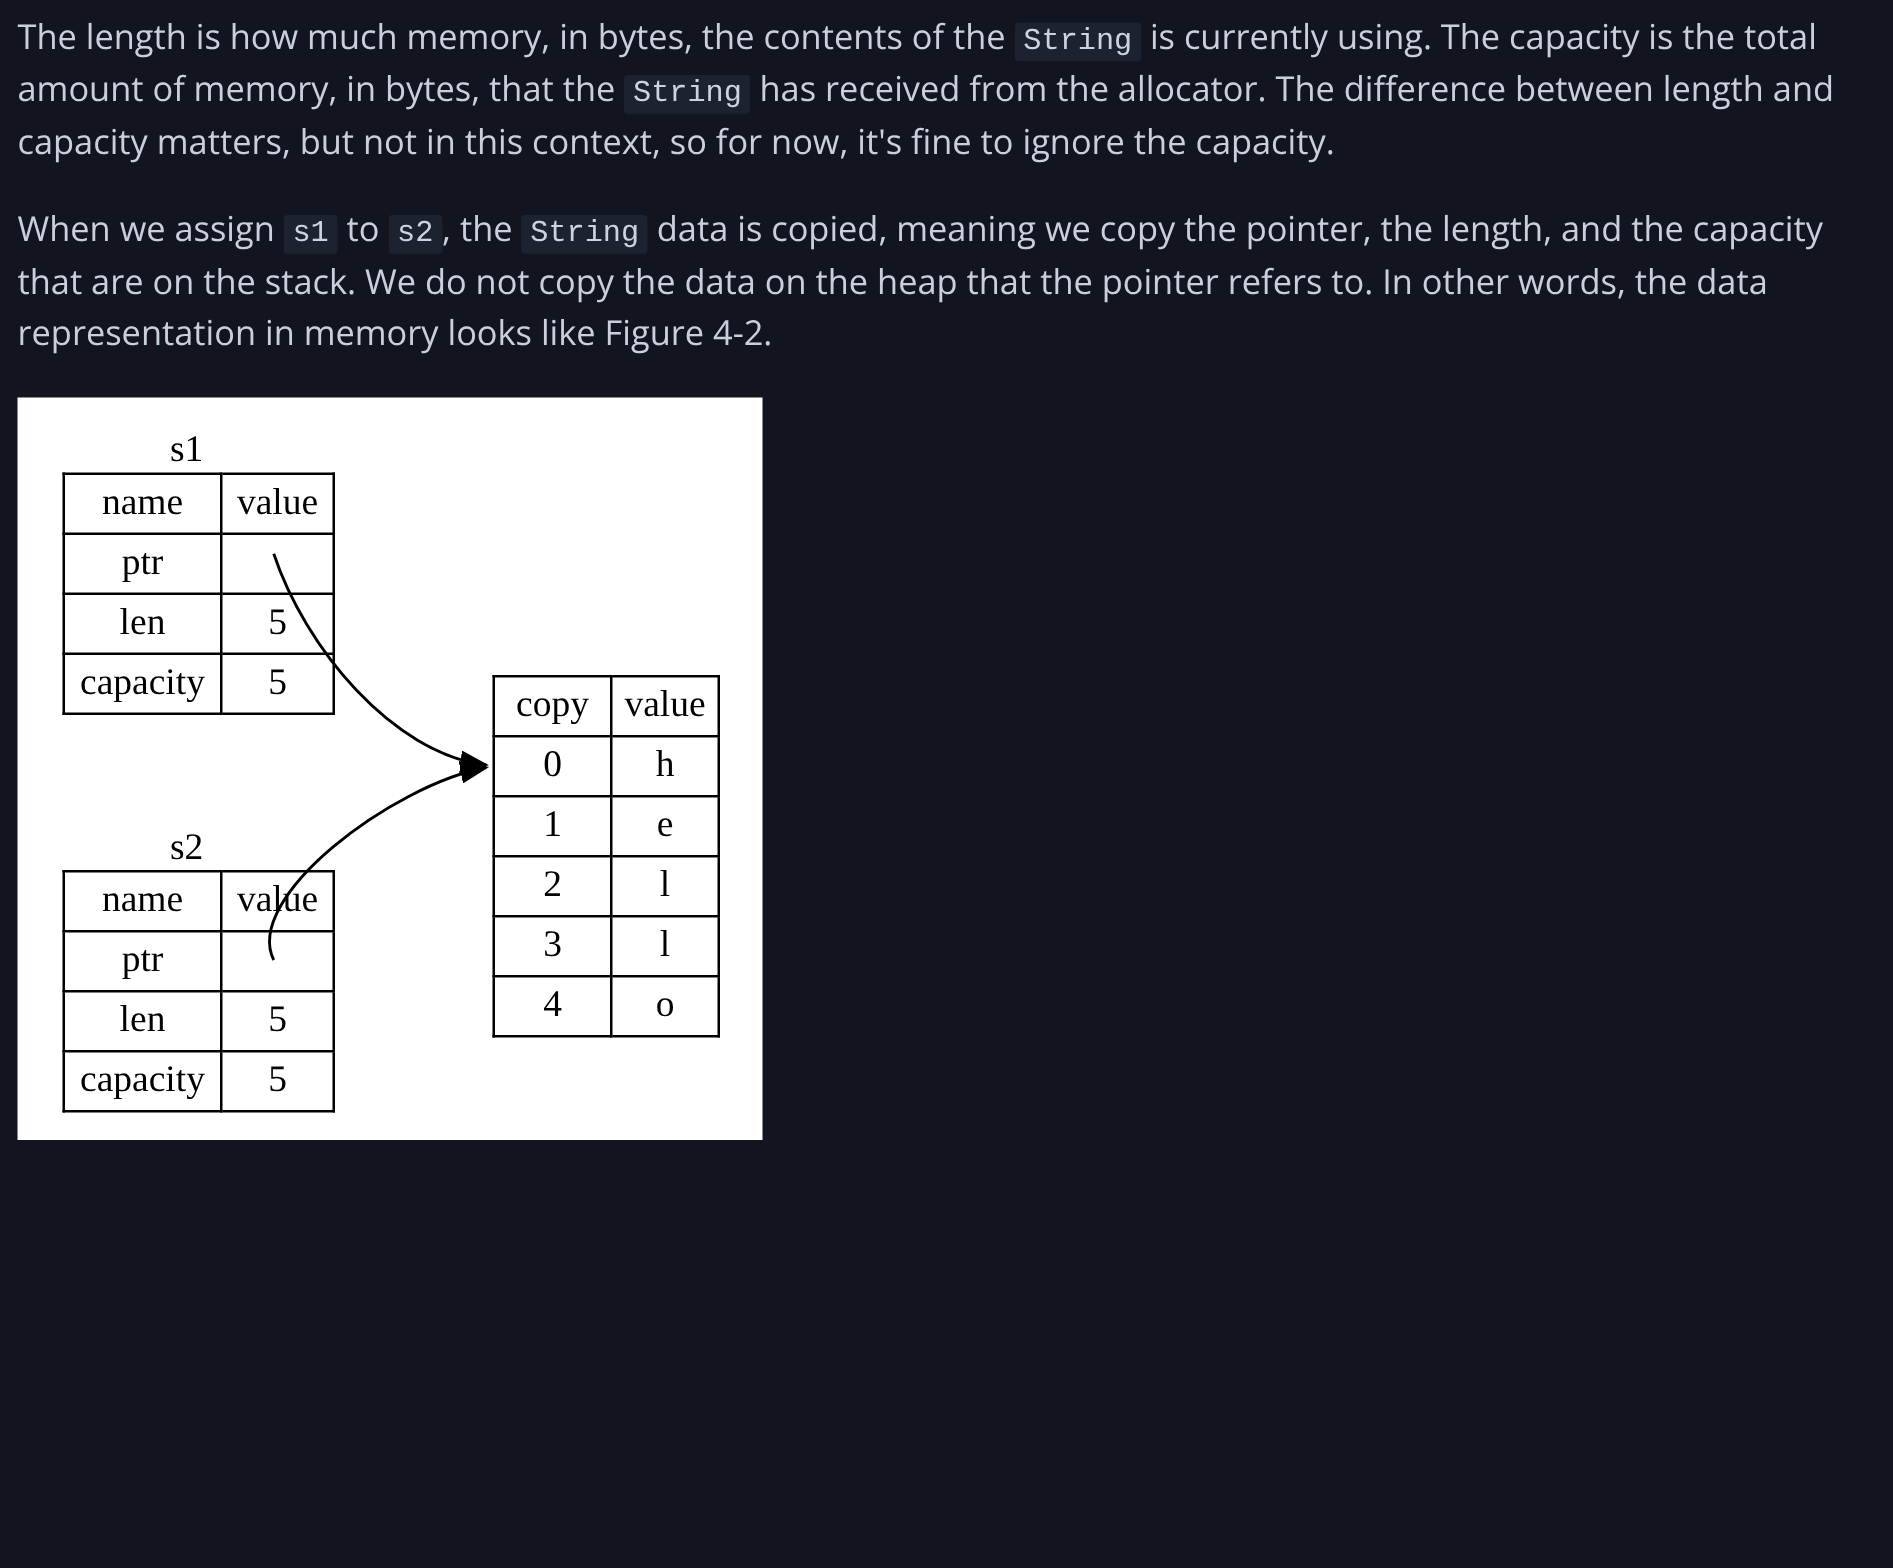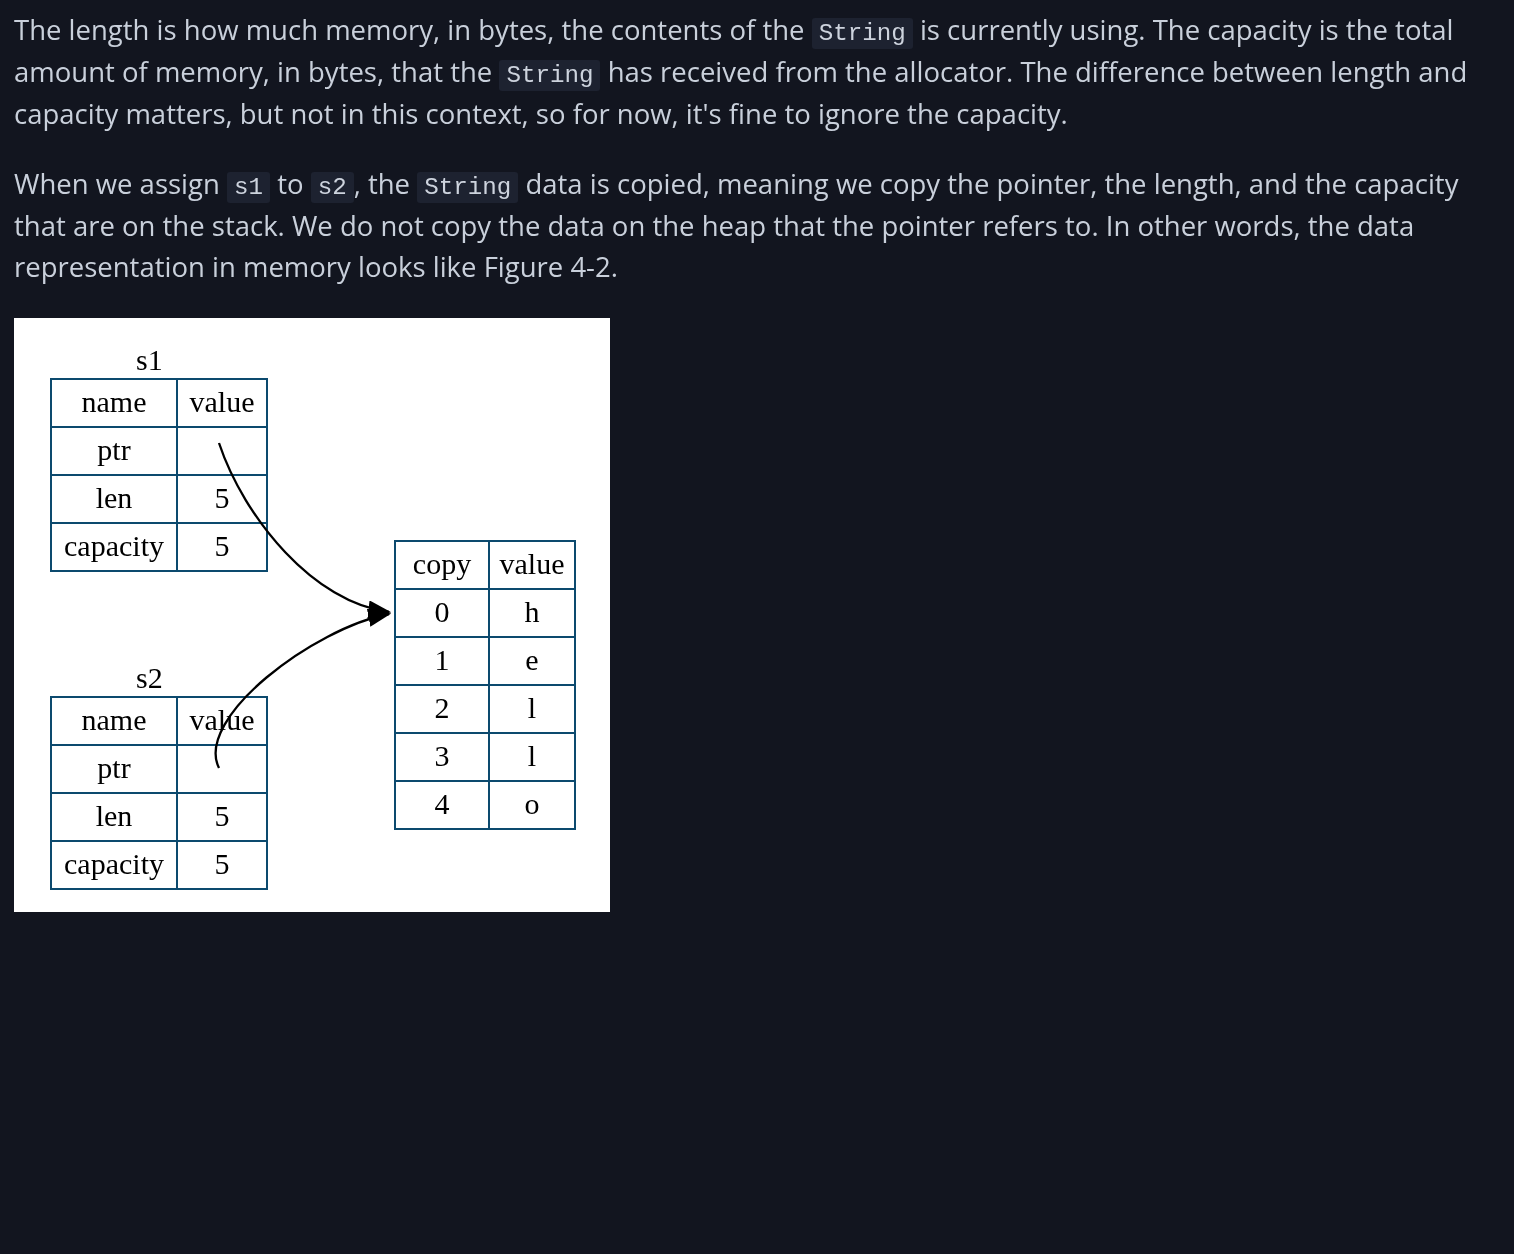--- a/index.html
+++ b/index.html
@@ -37,21 +37,21 @@
   }
   .var-label {
     position: absolute;
     font-size: 30px;
   }
   .mini-table {
     position: absolute;
     border-collapse: collapse;
   }
   .mini-table td, .mini-table th {
-    border: 2px solid #0c4a6e;
+    border: 2px solid #000000;
     padding: 0;
     text-align: center;
     font-weight: normal;
     height: 46px;
     vertical-align: middle;
   }
   .s-table .c-name { width: 124px; }
   .s-table .c-val  { width: 88px; }
   .heap-table .c-idx { width: 92px; }
   .heap-table .c-val { width: 84px; }

